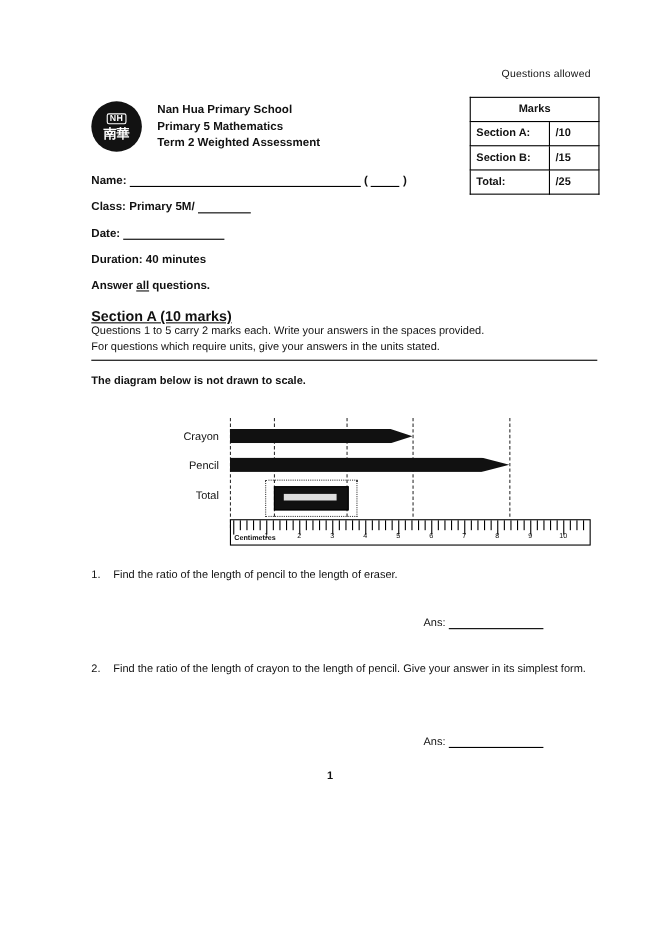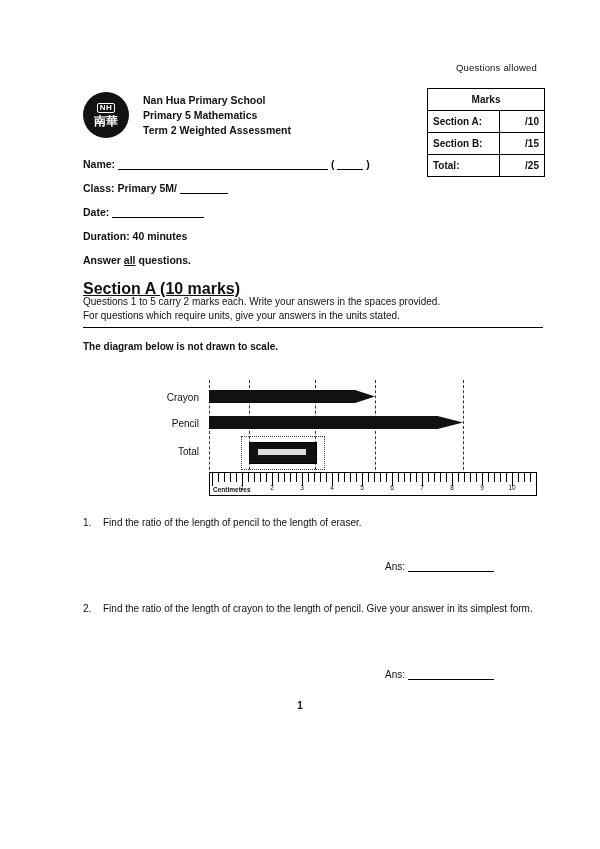--- a/index.html
+++ b/index.html
@@ -93,21 +93,21 @@
   .marks-table td, .marks-table th {
     border: 1px solid #000;
     padding: 4px 5px;
     font-weight: bold;
     height: 13px;
   }
   .marks-table th {
     text-align: center;
   }
   .marks-table td.val {
-    text-align: right;
+    text-align: left;
     width: 34px;
   }
 
   
   .field {
     position: absolute;
     font-size: 10.5px;
     font-weight: bold;
   }
   .field .ul {
@@ -119,21 +119,21 @@
   .f-name { left: 28px; top: 118px; }
   .f-class { left: 28px; top: 142px; }
   .f-date { left: 28px; top: 166px; }
   .f-duration { left: 28px; top: 190px; }
   .f-answer { left: 28px; top: 214px; }
 
   .sec-a-title {
     position: absolute;
     left: 28px;
     top: 240px;
-    font-size: 16px;
+    font-size: 13px;
     font-weight: bold;
     text-decoration: underline;
   }
   .sec-a-instr {
     position: absolute;
     left: 28px;
     top: 255px;
     font-size: 10px;
     line-height: 14px;
     width: 450px;

